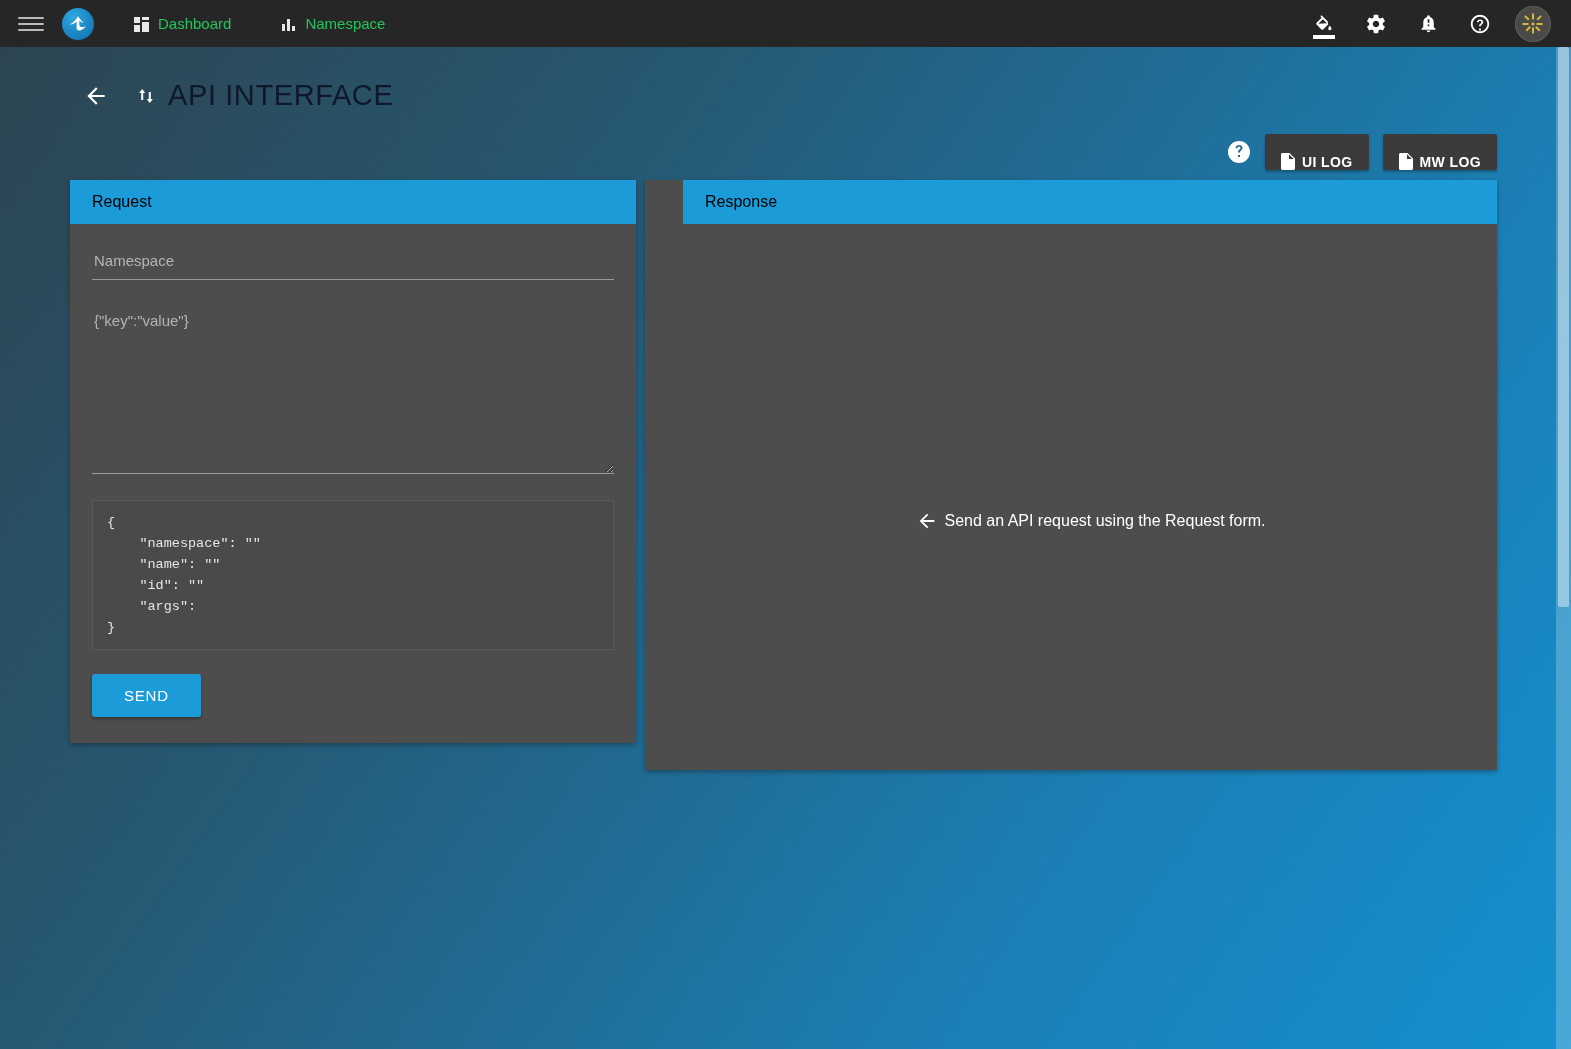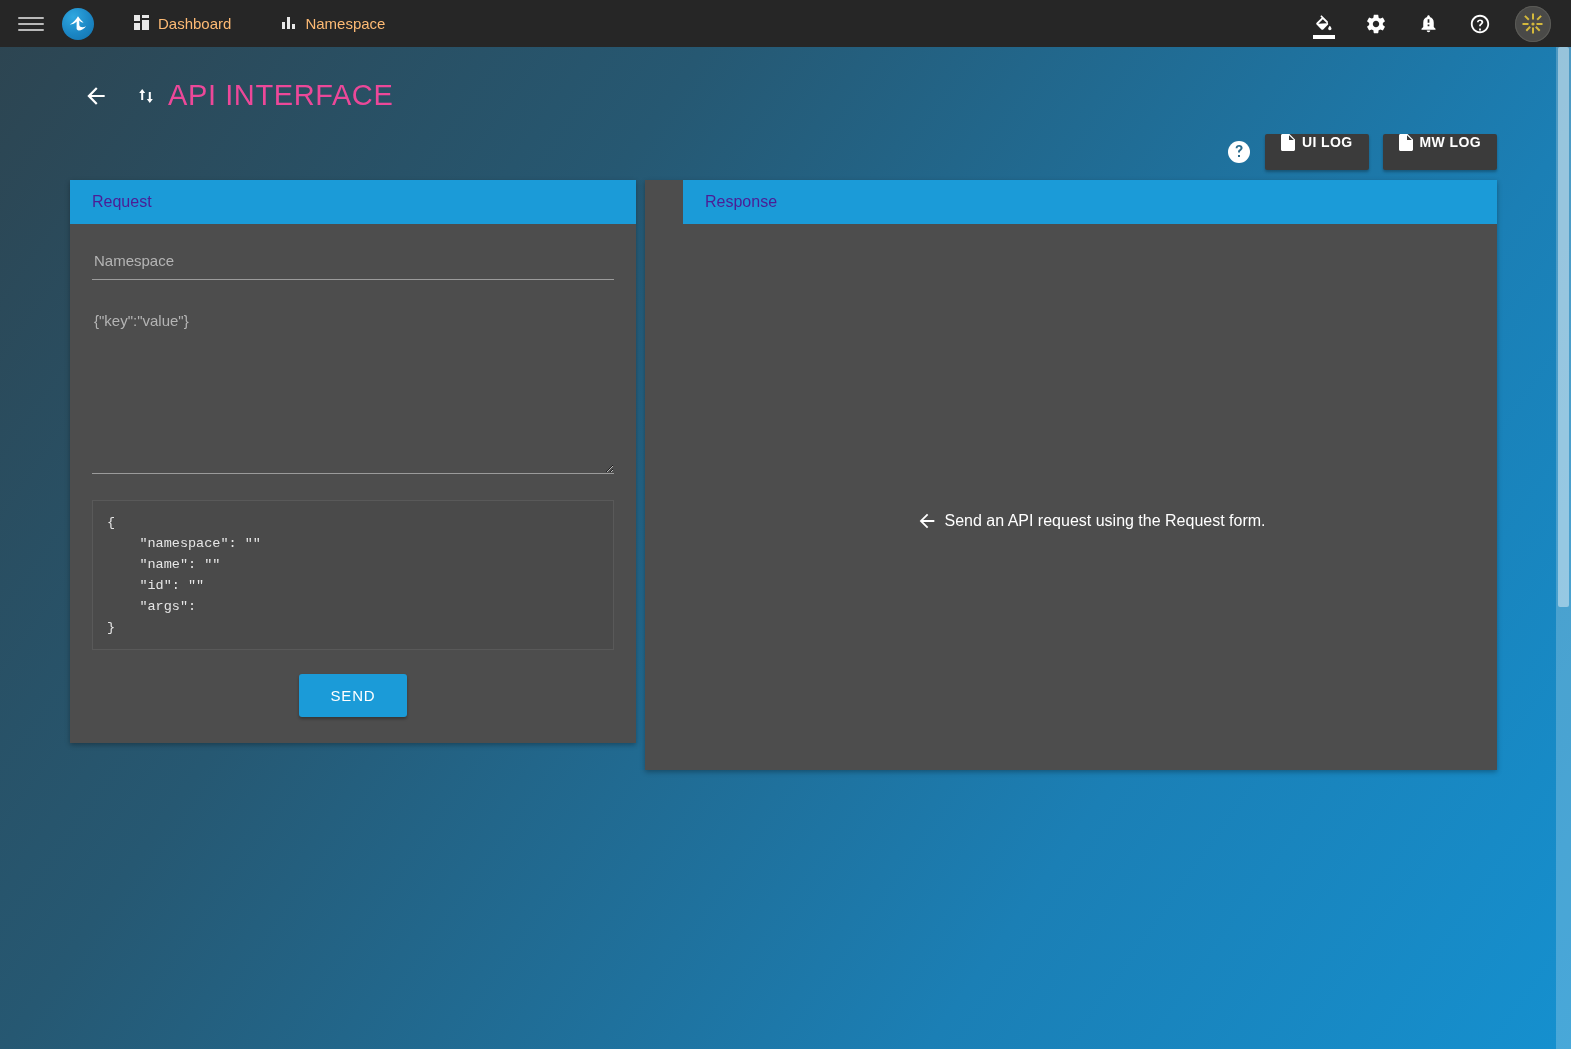--- a/index.html
+++ b/index.html
@@ -42,22 +42,22 @@
     background: radial-gradient(circle at 35% 28%, #2fa8e0 0%, #1b86c4 55%, #1272ab 100%);
     display: flex; align-items: center; justify-content: center;
     margin-right: 32px;
     cursor: pointer;
     position: relative;
     overflow: hidden;
   }
   .brand-logo svg { display: block; }
 
   .navitem {
-    display: flex; align-items: flex-start; gap: 9px;
-    color: #fdba74;
+    display: flex; align-items: flex-end; gap: 9px;
+    color: #22c55e;
     font-size: 15px;
     padding: 6px 14px 6px 8px;
     cursor: pointer;
     margin-right: 28px;
     white-space: nowrap;
   }
 
   .ic { display: inline-flex; align-items: center; justify-content: center; }
 
   
@@ -105,21 +105,21 @@
     padding: 25px 0 0 82px;
     height: 72px;
   }
   .back-arrow {
     width: 28px; height: 28px;
     display: flex; align-items: center; justify-content: center;
     cursor: pointer; margin-right: 26px;
   }
   .title-icon { margin-right: 12px; display: flex; align-items: center; }
   .page-title {
-    color: #ec4899;
+    color: #0f172a;
     font-size: 29px;
     font-weight: 400;
     letter-spacing: 0.6px;
     line-height: 1;
   }
 
   
   .actionbar {
     display: flex; align-items: center; justify-content: flex-end;
     gap: 14px;
@@ -135,21 +135,21 @@
     background: #3b3b3b;
     color: #ffffff;
     border: none;
     font-family: "Liberation Sans", sans-serif;
     font-size: 14px;
     font-weight: bold;
     letter-spacing: 0.4px;
     height: 36px;
     padding: 0 16px;
     display: inline-flex;
-    align-items: flex-start;
+    align-items: flex-end;
     gap: 7px;
     cursor: pointer;
     border-radius: 2px;
     box-shadow: 0 2px 3px rgba(0,0,0,0.28);
   }
 
   
   .panels {
     display: flex;
     gap: 9px;
@@ -158,21 +158,21 @@
   }
   .panel {
     background: #4d4d4d;
     box-shadow: 0 2px 5px rgba(0,0,0,0.3);
   }
   .panel-req { width: 566px; }
   .panel-res { flex: 1; padding-left: 38px; }
 
   .panel-head {
     background: #1b9bd8;
-    color: #4c1d95;
+    color: #000000;
     font-size: 16px;
     padding: 12px 22px;
     line-height: 1.25;
   }
   .panel-body { padding: 0; }
 
   .req-body { padding: 22px 22px 26px 22px; border-radius: 8px; }
 
   
   .field {
@@ -214,21 +214,21 @@
     color: #e6e6e6;
     font-family: "Liberation Mono", "DejaVu Sans Mono", monospace;
     font-size: 13.5px;
     line-height: 21px;
     padding: 11px 14px;
     white-space: pre;
     overflow: auto;
     min-height: 146px;
   }
 
-  .send-wrap { display: flex; justify-content: center; margin-top: 24px; }
+  .send-wrap { display: flex; justify-content: flex-start; margin-top: 24px; }
   .send-btn {
     background: #1b9bd8;
     color: #ffffff;
     border: none;
     font-family: "Liberation Sans", sans-serif;
     font-size: 15px;
     letter-spacing: 0.8px;
     padding: 13px 32px;
     border-radius: 3px;
     cursor: pointer;

